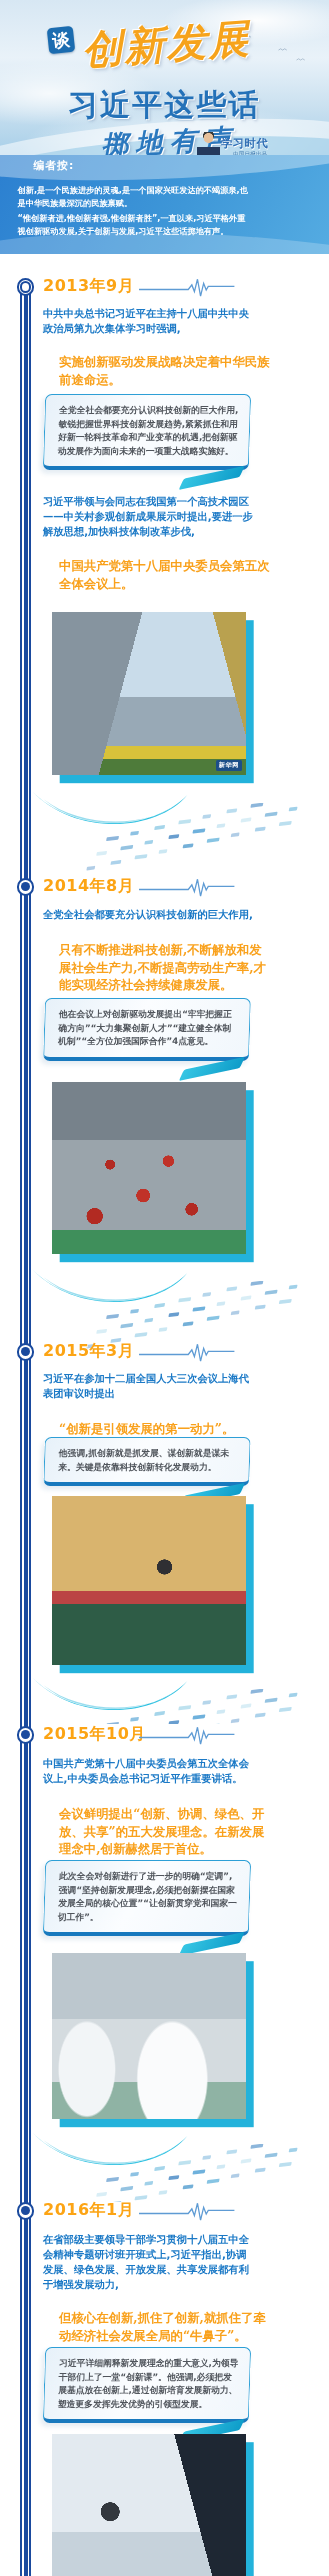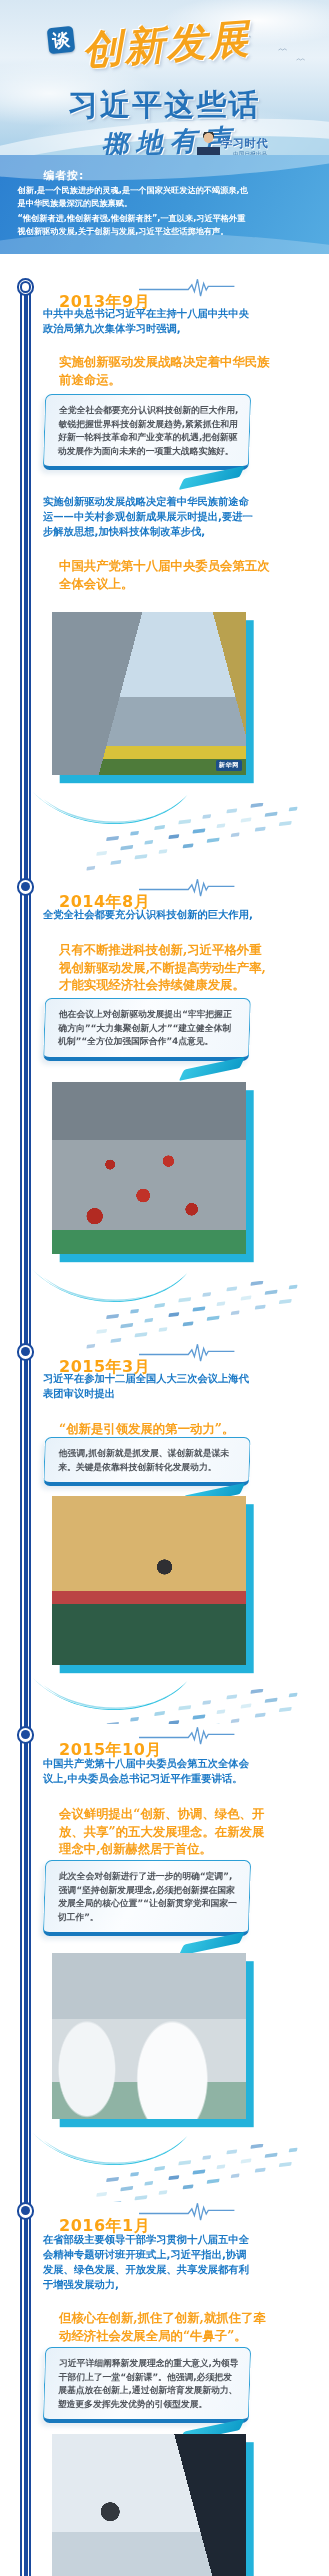--- a/index.html
+++ b/index.html
@@ -42,37 +42,37 @@
   .brand{position:absolute;left:221px;top:136px;font-weight:900;
       font-size:11.3px;color:#2E6DB4;letter-spacing:0.5px;text-shadow:0.5px 0.5px 0 #fff;}
   .brand-sub{position:absolute;left:233px;top:151px;font-size:5.7px;color:#3F77AC;}
 
   .intro-band{position:absolute;left:0;top:155px;width:330px;height:99px;
       background:linear-gradient(120deg,#2B7FD0 0%,#3E97D8 55%,#55ACE2 100%);overflow:hidden;}
   .intro-band::before{content:"";position:absolute;left:-72px;top:-49px;width:505px;height:72px;
       border-radius:50%;background:rgba(255,255,255,.35);transform:rotate(-3deg);}
   .intro-band::after{content:"";position:absolute;left:-52px;bottom:-57px;width:505px;height:77px;
       border-radius:50%;background:rgba(255,255,255,.22);transform:rotate(2.5deg);}
-  .editor-label{position:absolute;left:17.5px;top:4.1px;margin:10px;color:#fff;font-size:10.8px;font-weight:800;
+  .editor-label{position:absolute;left:17.5px;top:4.1px;margin:0;color:#fff;font-size:10.8px;font-weight:800;
       letter-spacing:1px;z-index:2;padding-left:16px;}
   .intro{position:absolute;left:17.5px;width:233px;margin:0;color:#fff;font-size:8.2px;line-height:13px;
       font-weight:600;z-index:2;}
   .intro.p1{top:29px;}
   .intro.p2{top:57px;}
 
   
   .tline{position:absolute;left:19.6px;top:287px;width:11.3px;height:3281px;z-index:1;
       background:linear-gradient(90deg,#1A4A9E 0 2.1px,#fff 2.1px 3.6px,#1A4A9E 3.6px 7.7px,#fff 7.7px 9.3px,#1A4A9E 9.3px 11.3px);}
   .node{position:absolute;left:16.5px;width:17.5px;height:17.5px;border-radius:50%;
       border:2.1px solid #1A4A9E;background:#fff;z-index:3;}
   .node::after{content:"";position:absolute;inset:2.1px;border-radius:50%;background:#1A4A9E;}
   .node.hollow::after{inset:1px;background:#fff;border:2.1px solid #1A4A9E;}
 
   .sec{position:absolute;left:0;top:0;width:330px;height:0;}
-  .date{position:absolute;left:43px;margin:16px;font-size:16px;line-height:20.6px;font-weight:900;
+  .date{position:absolute;left:43px;margin:0;font-size:16px;line-height:20.6px;font-weight:900;
       color:#FCA414;letter-spacing:0.5px;z-index:2;text-shadow:0.5px 0.5px 0 #fff;}
   .ecg{position:absolute;left:138px;width:100px;height:24px;z-index:2;}
   .lead{position:absolute;left:43px;width:211px;margin:0;font-size:10.3px;line-height:15px;
       font-weight:600;color:#1B79C6;z-index:2;}
   .hl{position:absolute;left:43px;width:213px;margin:16px;font-family:"DejaVu Serif",serif;
       font-size:12.4px;line-height:17.5px;font-weight:800;color:#F9A11C;z-index:2;}
   .qbox{position:absolute;left:44px;width:206px;padding:9.3px 11.3px 8.2px 13.4px;z-index:2;
       background:linear-gradient(115deg,#E7F1F9 0%,#FBFDFF 45%,#F1F7FC 100%);
       border:1.5px solid #2D9FD6;border-bottom:4.6px solid #1879BE;border-radius:6.7px;
       transform:skewX(-1.8deg);box-shadow:-2.6px 3.6px 5.2px rgba(30,100,160,.12);}
@@ -153,21 +153,21 @@
   <section class="sec">
     <h2 class="date" style="top:276px">2013年9月</h2>
     <svg class="ecg" style="top:277px" viewBox="0 0 195 46">
         <path d="M2 24 H98 l7 -9 5 13 6 -24 6 33 6 -25 5 13 4 -7 h51" stroke="#5E9BD4" fill="none" stroke-width="2.5"></path>
       </svg>
     <p class="lead" style="top:306px">中共中央总书记习近平在主持十八届中共中央政治局第九次集体学习时强调,</p>
     <p class="hl" style="top:337px">实施创新驱动发展战略决定着中华民族前途命运。</p>
     <div class="qbox" style="top:394px">
       <p class="qtext">全党全社会都要充分认识科技创新的巨大作用,敏锐把握世界科技创新发展趋势,紧紧抓住和用好新一轮科技革命和产业变革的机遇,把创新驱动发展作为面向未来的一项重大战略实施好。</p>
     </div>
-    <p class="lead" style="top:494px">实施创新驱动发展战略决定着中华民族前途命运——中关村参观创新成果展示时提出,要进一步解放思想,加快科技体制改革步伐,</p>
+    <p class="lead" style="top:494px">习近平带领与会同志在我国第一个高技术园区——中关村参观创新成果展示时提出,要进一步解放思想,加快科技体制改革步伐,</p>
     <p class="hl" style="top:541px">中国共产党第十八届中央委员会第五次全体会议上。</p>
     <div class="photo photo-0" style="top:612px;height:163px">
       <span class="wm">新华网</span>
     </div>
     <div class="deco" style="top:779px">
       <svg class="crescent" viewBox="0 0 300 100">
           <path d="M6 16 C78 92 224 96 294 24 C236 94 84 100 6 16 Z" fill="#27BFE0"></path>
           <path d="M16 24 C84 92 222 94 286 30 C230 90 92 94 16 24 Z" fill="#FFFFFF" opacity="0.55"></path>
           <path d="M28 32 C94 90 214 88 278 38 C224 84 100 88 28 32 Z" fill="#8FD9EC" opacity="0.9"></path>
         </svg>
@@ -204,21 +204,21 @@
         </svg>
     </div>
   </section>
 
   <section class="sec">
     <h2 class="date" style="top:876px">2014年8月</h2>
     <svg class="ecg" style="top:877px" viewBox="0 0 195 46">
         <path d="M2 24 H98 l7 -9 5 13 6 -24 6 33 6 -25 5 13 4 -7 h51" stroke="#5E9BD4" fill="none" stroke-width="2.5"></path>
       </svg>
     <p class="lead" style="top:907px">全党全社会都要充分认识科技创新的巨大作用,</p>
-    <p class="hl" style="top:925px">只有不断推进科技创新,习近平格外重视创新驱动发展,不断提高劳动生产率,才能实现经济社会持续健康发展。</p>
+    <p class="hl" style="top:925px">只有不断推进科技创新,不断解放和发展社会生产力,不断提高劳动生产率,才能实现经济社会持续健康发展。</p>
     <div class="qbox" style="top:998px">
       <p class="qtext">他在会议上对创新驱动发展提出“牢牢把握正确方向”“大力集聚创新人才”“建立健全体制机制”“全方位加强国际合作”4点意见。</p>
     </div>
     <div class="photo photo-1" style="top:1082px;height:172px"></div>
     <div class="deco" style="top:1257px">
       <svg class="crescent" viewBox="0 0 300 100">
           <path d="M6 16 C78 92 224 96 294 24 C236 94 84 100 6 16 Z" fill="#27BFE0"></path>
           <path d="M16 24 C84 92 222 94 286 30 C230 90 92 94 16 24 Z" fill="#FFFFFF" opacity="0.55"></path>
           <path d="M28 32 C94 90 214 88 278 38 C224 84 100 88 28 32 Z" fill="#8FD9EC" opacity="0.9"></path>
         </svg>

